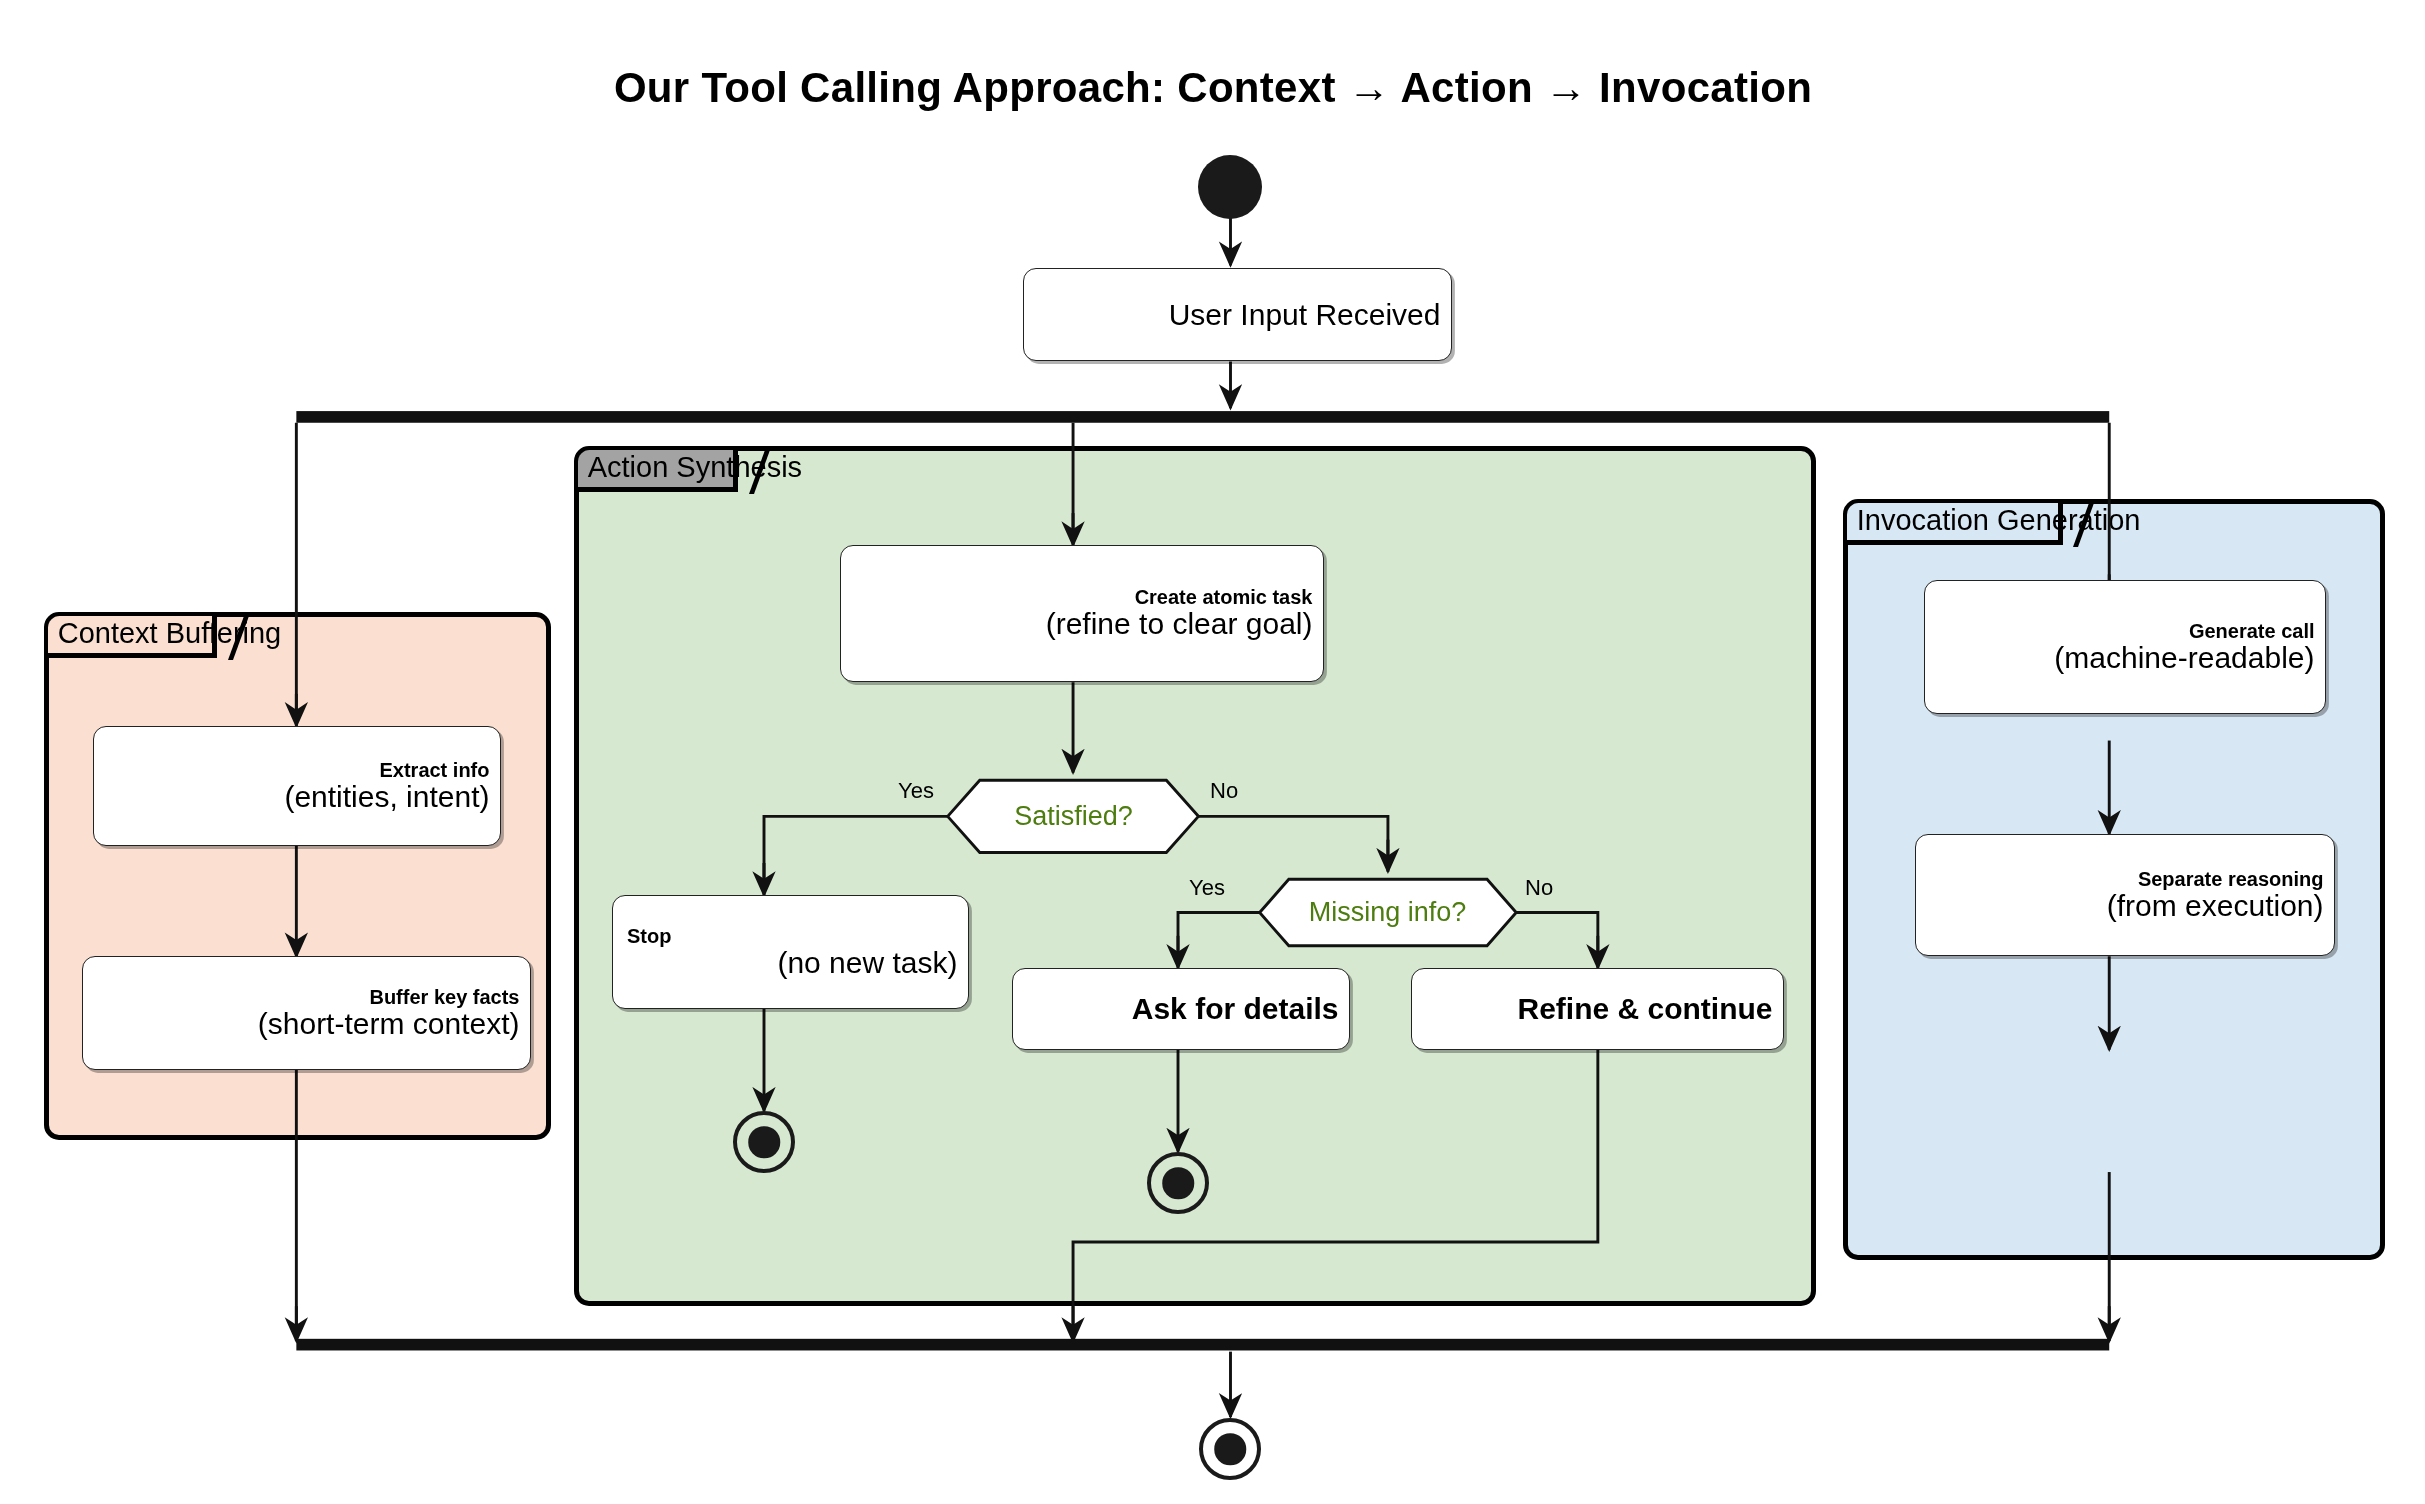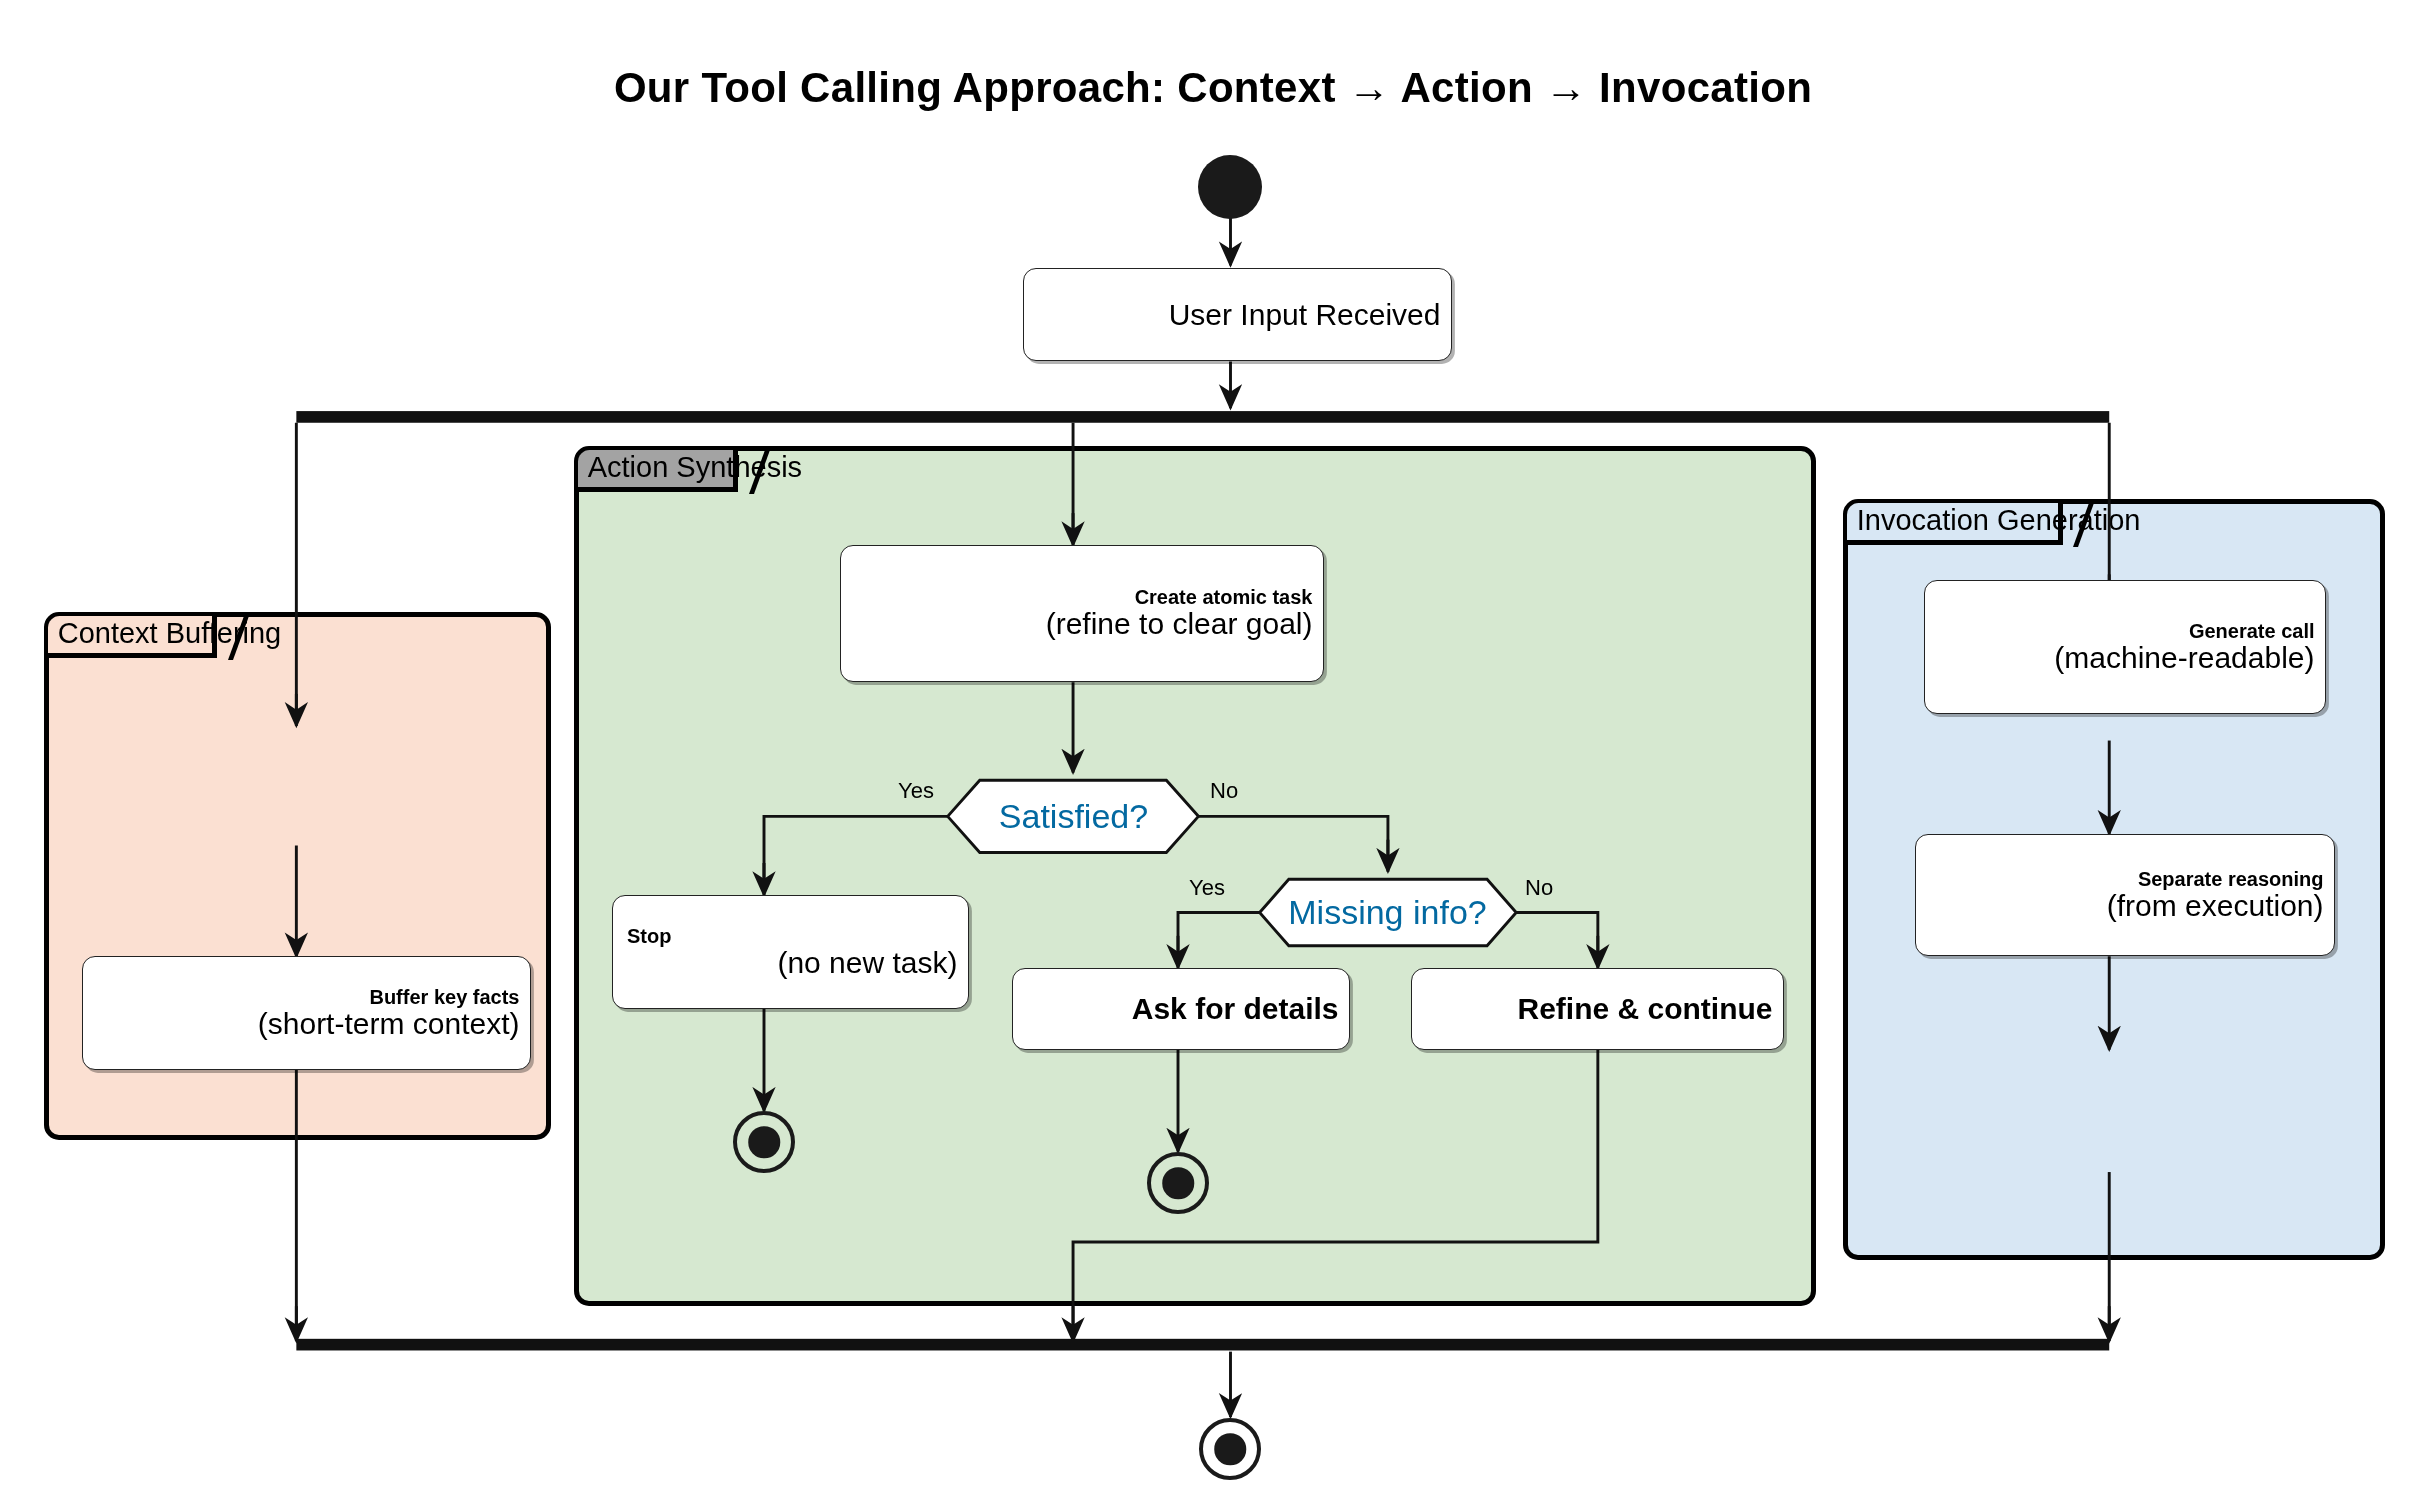--- a/index.html
+++ b/index.html
@@ -69,21 +69,21 @@
   .node.single .l1{font-size:30px;}
 
   
   .decision{
     position:absolute;
     display:flex;align-items:center;justify-content:center;
   }
   .decision .dlabel{
     position:relative;
     z-index:2;
-    font-size:34px;color:#0369a1;white-space:nowrap;
+    font-size:27px;color:#4d7c0f;white-space:nowrap;
   }
   .edgelabel{
     position:absolute;
     font-size:22px;color:#000;white-space:nowrap;
   }
 
   
   .startnode{
     position:absolute;
     background:#1a1a1a;
@@ -194,20 +194,24 @@
     <polygon points="1625,1400 1680,1338 2000,1338 2055,1400 2000,1462 1680,1462" fill="#ffffff" stroke="#111" stroke-width="5"></polygon>
     <polygon points="2160,1565 2210,1508 2550,1508 2600,1565 2550,1622 2210,1622" fill="#ffffff" stroke="#111" stroke-width="5"></polygon>
   </svg>
 
   <div class="startnode" style="left:1198px;top:155px;width:64px;height:64px;"></div>
 
   <div class="node single" style="left:1023px;top:268px;width:429px;height:93px;">
     <div class="l2">User Input Received</div>
   </div>
 
+  <div class="node" style="left:93px;top:726px;width:408px;height:120px;">
+    <div class="l1">Extract info</div>
+    <div class="l2">(entities, intent)</div>
+  </div>
 
   <div class="node" style="left:82px;top:956px;width:449px;height:114px;">
     <div class="l1">Buffer key facts</div>
     <div class="l2">(short-term context)</div>
   </div>
 
   <div class="node" style="left:840px;top:545px;width:484px;height:137px;">
     <div class="l1">Create atomic task</div>
     <div class="l2">(refine to clear goal)</div>
   </div>

